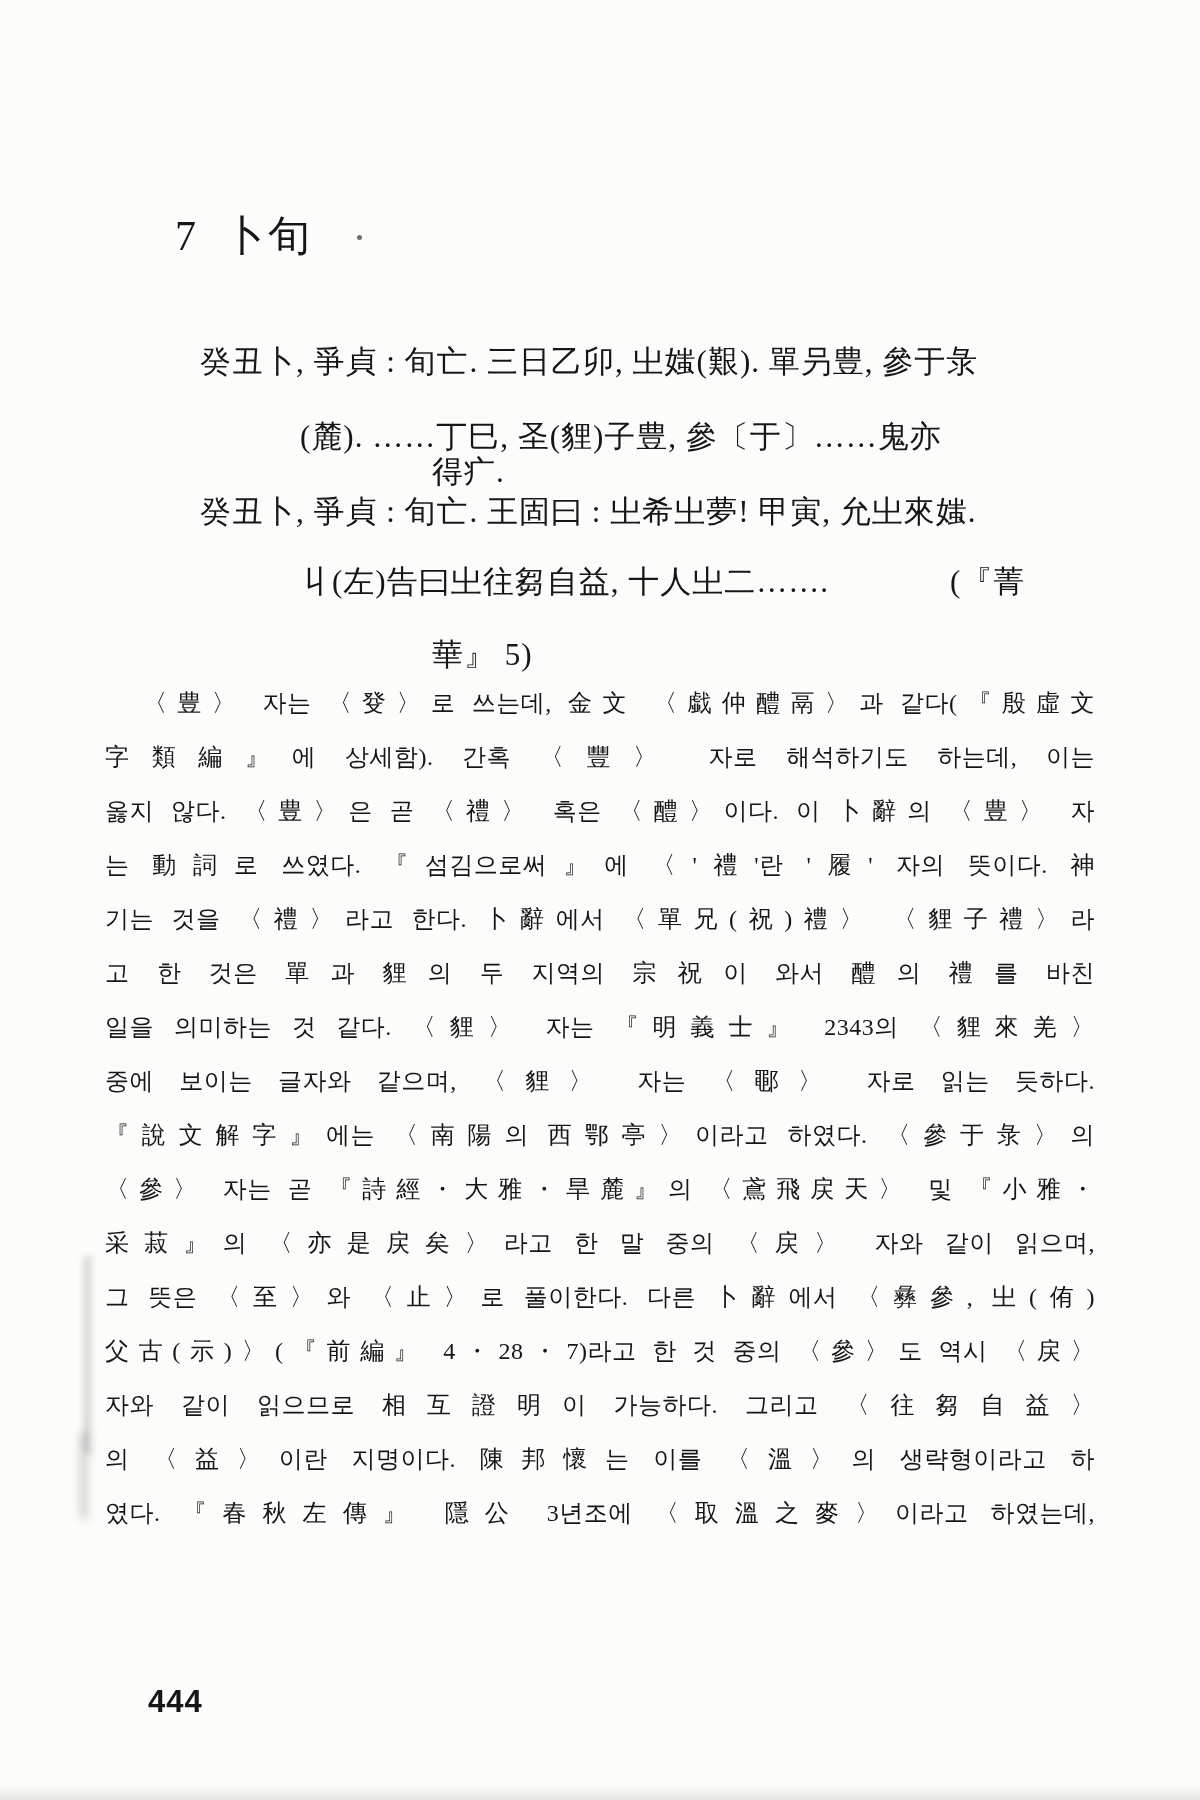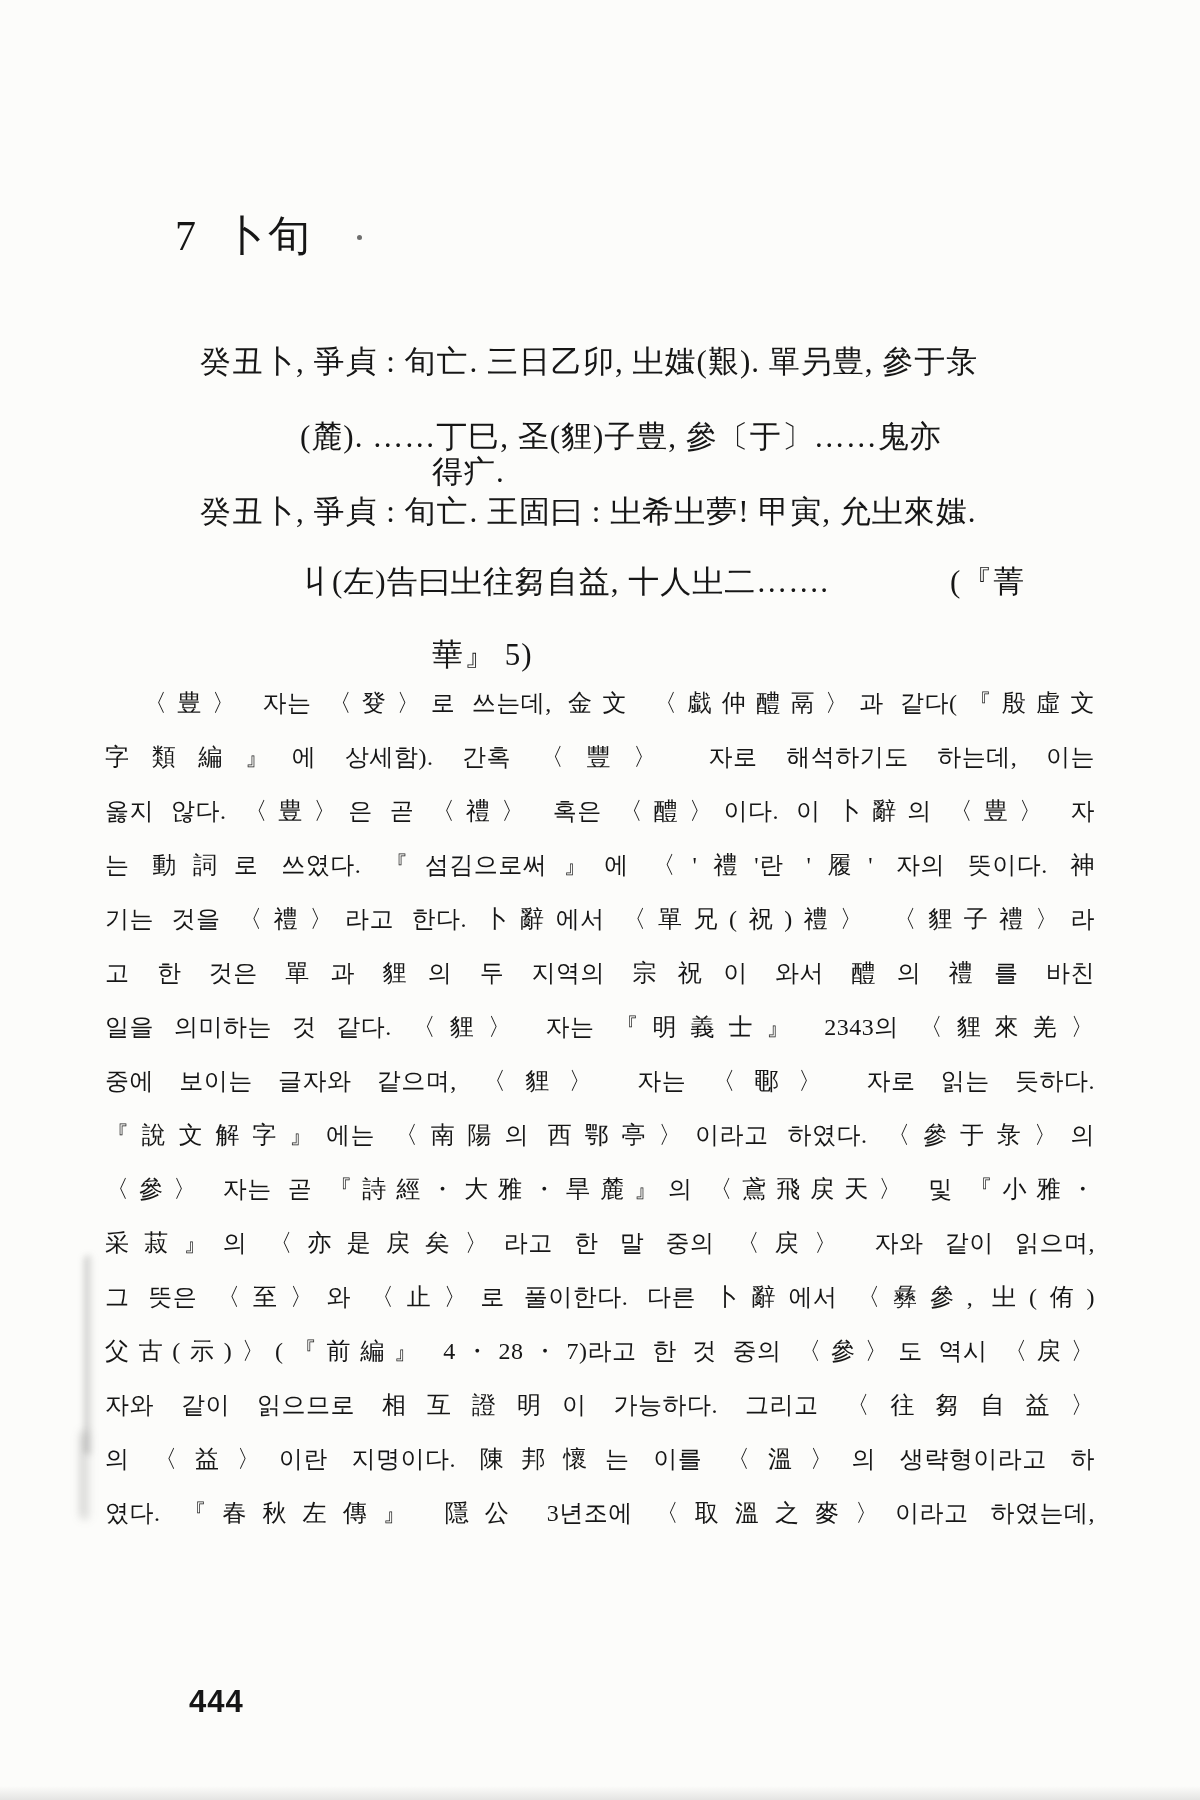--- a/index.html
+++ b/index.html
@@ -75,21 +75,20 @@
   .body-line.indent { padding-left: 38px; }
   
   .page-number {
     position: absolute;
     left: 148px;
     top: 1684px;
     font-size: 31px;
     font-weight: bold;
     letter-spacing: 1px;
     font-family: "Liberation Sans", "DejaVu Sans", sans-serif;
-    margin-left: 41px;
   }
   
   .smudge-left {
     position: absolute;
     left: 84px;
     top: 1255px;
     width: 10px;
     height: 200px;
     background: linear-gradient(to right, rgba(90,90,90,.35), rgba(90,90,90,0));
     filter: blur(3px);

